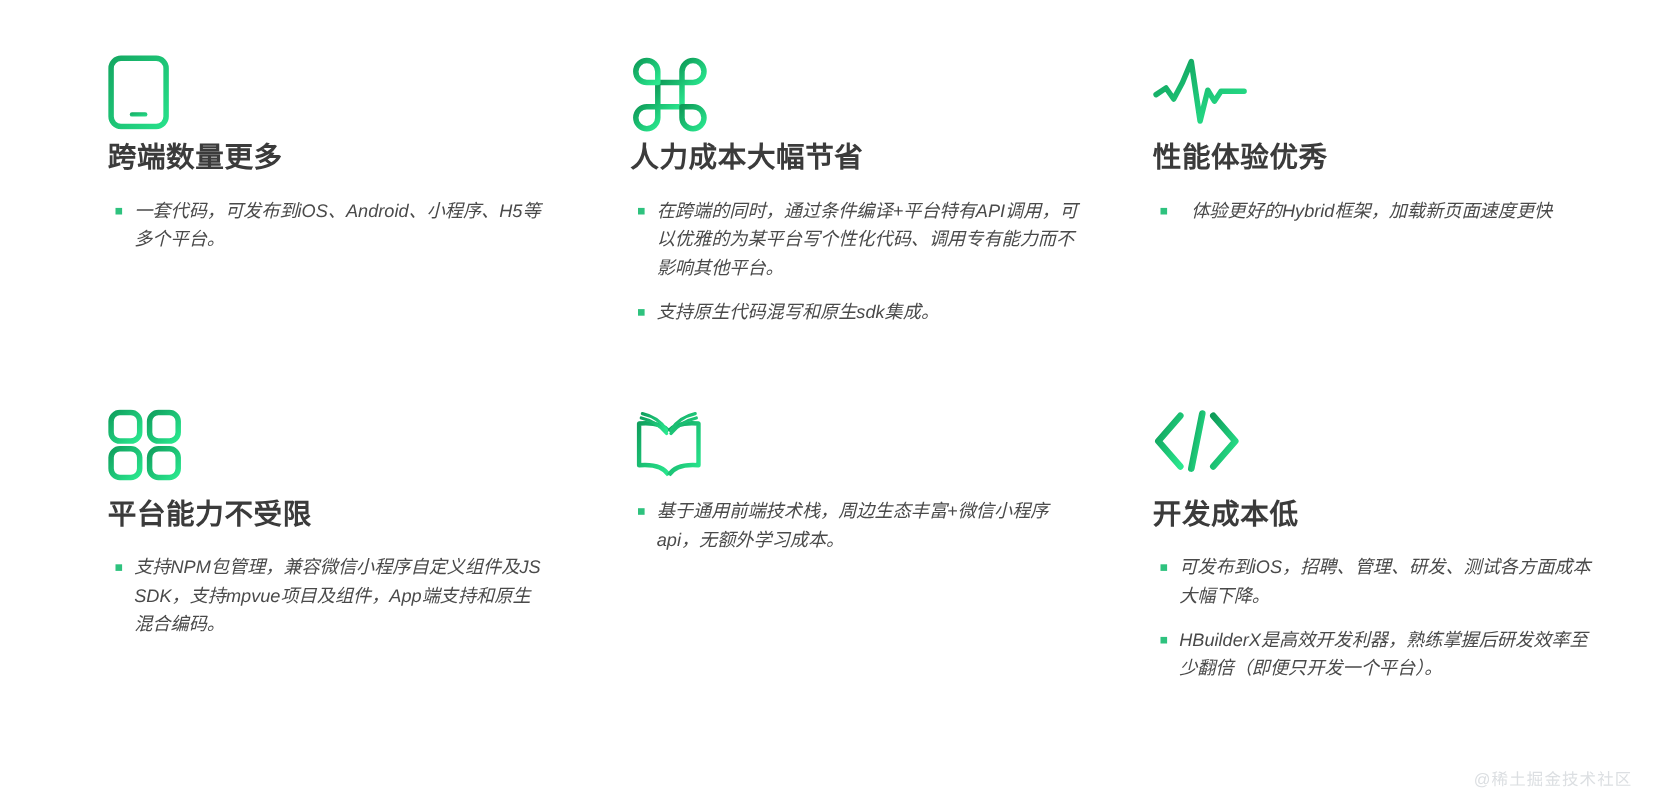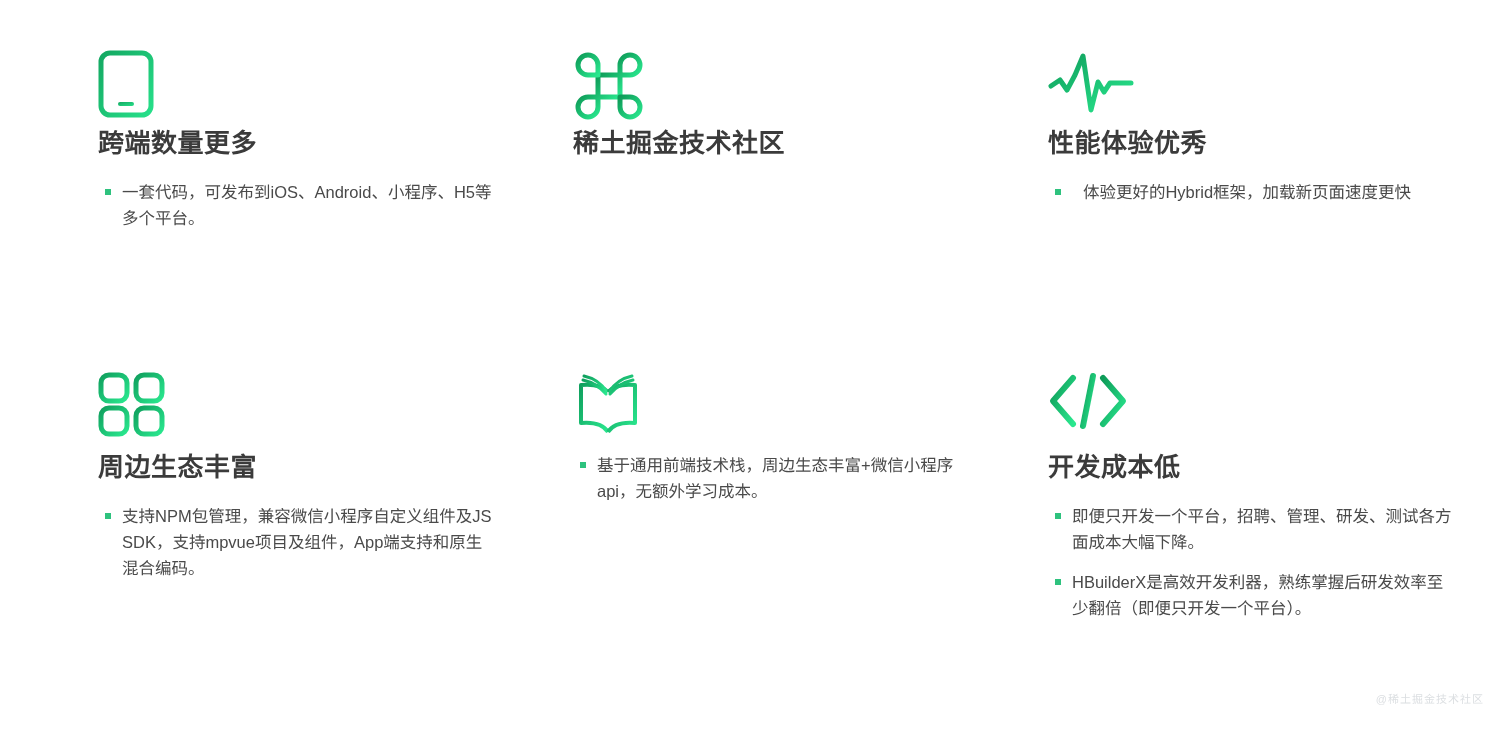--- a/index.html
+++ b/index.html
@@ -48,20 +48,21 @@
     font-weight: bold;
     color: #3b3b3b;
     letter-spacing: 0.5px;
     margin: 0 0 20px 0;
     line-height: 1.2;
   }
   .feature-points {
     list-style: none;
     margin: 0;
     padding: 0;
+    font-style: italic;
   }
   .feature-point {
     position: relative;
     padding-left: 24px;
     font-size: 16.5px;
     line-height: 26px;
     color: #4a4a4a;
     margin-bottom: 14px;
     max-width: 400px;
   }
@@ -70,22 +71,22 @@
     position: absolute;
     left: 7px;
     top: 10px;
     width: 6px;
     height: 6px;
     background: #2ec27e;
   }
   .watermark {
     position: absolute;
     right: 28px;
-    bottom: 32px;
-    font-size: 11px;
+    bottom: 20px;
+    font-size: 15px;
     color: #dcdfe2;
     letter-spacing: 1px;
     user-select: none;
   }
   
   .card-1 .feature-point { max-width: 370px; }
   .card-2 .feature-point { max-width: 385px; }
   .card-3 .feature-point { max-width: 350px; text-align: center; }
   .card-4 .feature-point { max-width: 370px; }
   .card-5 .feature-point { max-width: 370px; }
@@ -125,21 +126,25 @@
             <stop offset="100%" stop-color="#2ae88f"></stop>
           </linearGradient>
         </defs>
         <path d="M25 25 H47 V47 H25 Z" stroke="url(#g2)" stroke-width="5" fill="none"></path>
         <path d="M25 25 H15 a10 10 0 1 1 10 -10 V25" stroke="url(#g2)" stroke-width="5" fill="none" stroke-linecap="round" stroke-linejoin="round"></path>
         <path d="M47 25 V15 a10 10 0 1 1 10 10 H47" stroke="url(#g2)" stroke-width="5" fill="none" stroke-linecap="round" stroke-linejoin="round"></path>
         <path d="M25 47 V57 a10 10 0 1 1 -10 -10 H25" stroke="url(#g2)" stroke-width="5" fill="none" stroke-linecap="round" stroke-linejoin="round"></path>
         <path d="M47 47 H57 a10 10 0 1 1 -10 10 V47" stroke="url(#g2)" stroke-width="5" fill="none" stroke-linecap="round" stroke-linejoin="round"></path>
       </svg>
     </div>
-    <h3 class="feature-title">稀土掘金技术社区</h3>
+    <h3 class="feature-title">人力成本大幅节省</h3>
+    <ul class="feature-points">
+      <li class="feature-point">在跨端的同时，通过条件编译+平台特有API调用，可以优雅的为某平台写个性化代码、调用专有能力而不影响其他平台。</li>
+      <li class="feature-point">支持原生代码混写和原生sdk集成。</li>
+    </ul>
   </div>
 
   <div class="feature-card card-3">
     <div class="feature-icon">
       <svg width="86" height="66" viewBox="0 0 86 66" fill="none" aria-hidden="true">
         <defs>
           <linearGradient id="g3" x1="0" y1="0" x2="1" y2="1">
             <stop offset="0%" stop-color="#0f9d5b"></stop>
             <stop offset="100%" stop-color="#2ae88f"></stop>
           </linearGradient>
@@ -161,21 +166,21 @@
             <stop offset="0%" stop-color="#10a05e"></stop>
             <stop offset="100%" stop-color="#2ae88f"></stop>
           </linearGradient>
         </defs>
         <rect x="3" y="3" width="26" height="26" rx="8" stroke="url(#g4)" stroke-width="5" fill="none"></rect>
         <rect x="38" y="3" width="26" height="26" rx="8" stroke="url(#g4)" stroke-width="5" fill="none"></rect>
         <rect x="3" y="36" width="26" height="26" rx="8" stroke="url(#g4)" stroke-width="5" fill="none"></rect>
         <rect x="38" y="36" width="26" height="26" rx="8" stroke="url(#g4)" stroke-width="5" fill="none"></rect>
       </svg>
     </div>
-    <h3 class="feature-title">周边生态丰富</h3>
+    <h3 class="feature-title">平台能力不受限</h3>
     <ul class="feature-points">
       <li class="feature-point">支持NPM包管理，兼容微信小程序自定义组件及JS SDK，支持mpvue项目及组件，App端支持和原生混合编码。</li>
     </ul>
   </div>
 
   <div class="feature-card card-5">
     <div class="feature-icon">
       <svg width="70" height="66" viewBox="0 0 70 66" fill="none" aria-hidden="true">
         <defs>
           <linearGradient id="g5" x1="0" y1="0" x2="1" y2="1">
@@ -206,20 +211,20 @@
             <stop offset="100%" stop-color="#2ae88f"></stop>
           </linearGradient>
         </defs>
         <path d="M25 6 L5 29 L25 52" stroke="url(#g6)" stroke-width="6" fill="none" stroke-linecap="round" stroke-linejoin="round"></path>
         <path d="M55 6 L75 29 L55 52" stroke="url(#g6)" stroke-width="6" fill="none" stroke-linecap="round" stroke-linejoin="round"></path>
         <path d="M45 4 L35 54" stroke="url(#g6)" stroke-width="6" fill="none" stroke-linecap="round"></path>
       </svg>
     </div>
     <h3 class="feature-title">开发成本低</h3>
     <ul class="feature-points">
-      <li class="feature-point">即便只开发一个平台，招聘、管理、研发、测试各方面成本大幅下降。</li>
+      <li class="feature-point">可发布到iOS，招聘、管理、研发、测试各方面成本大幅下降。</li>
       <li class="feature-point">HBuilderX是高效开发利器，熟练掌握后研发效率至少翻倍（即便只开发一个平台）。</li>
     </ul>
   </div>
 
 </div>
 
 <div class="watermark">@稀土掘金技术社区</div>
 
 </body></html>

